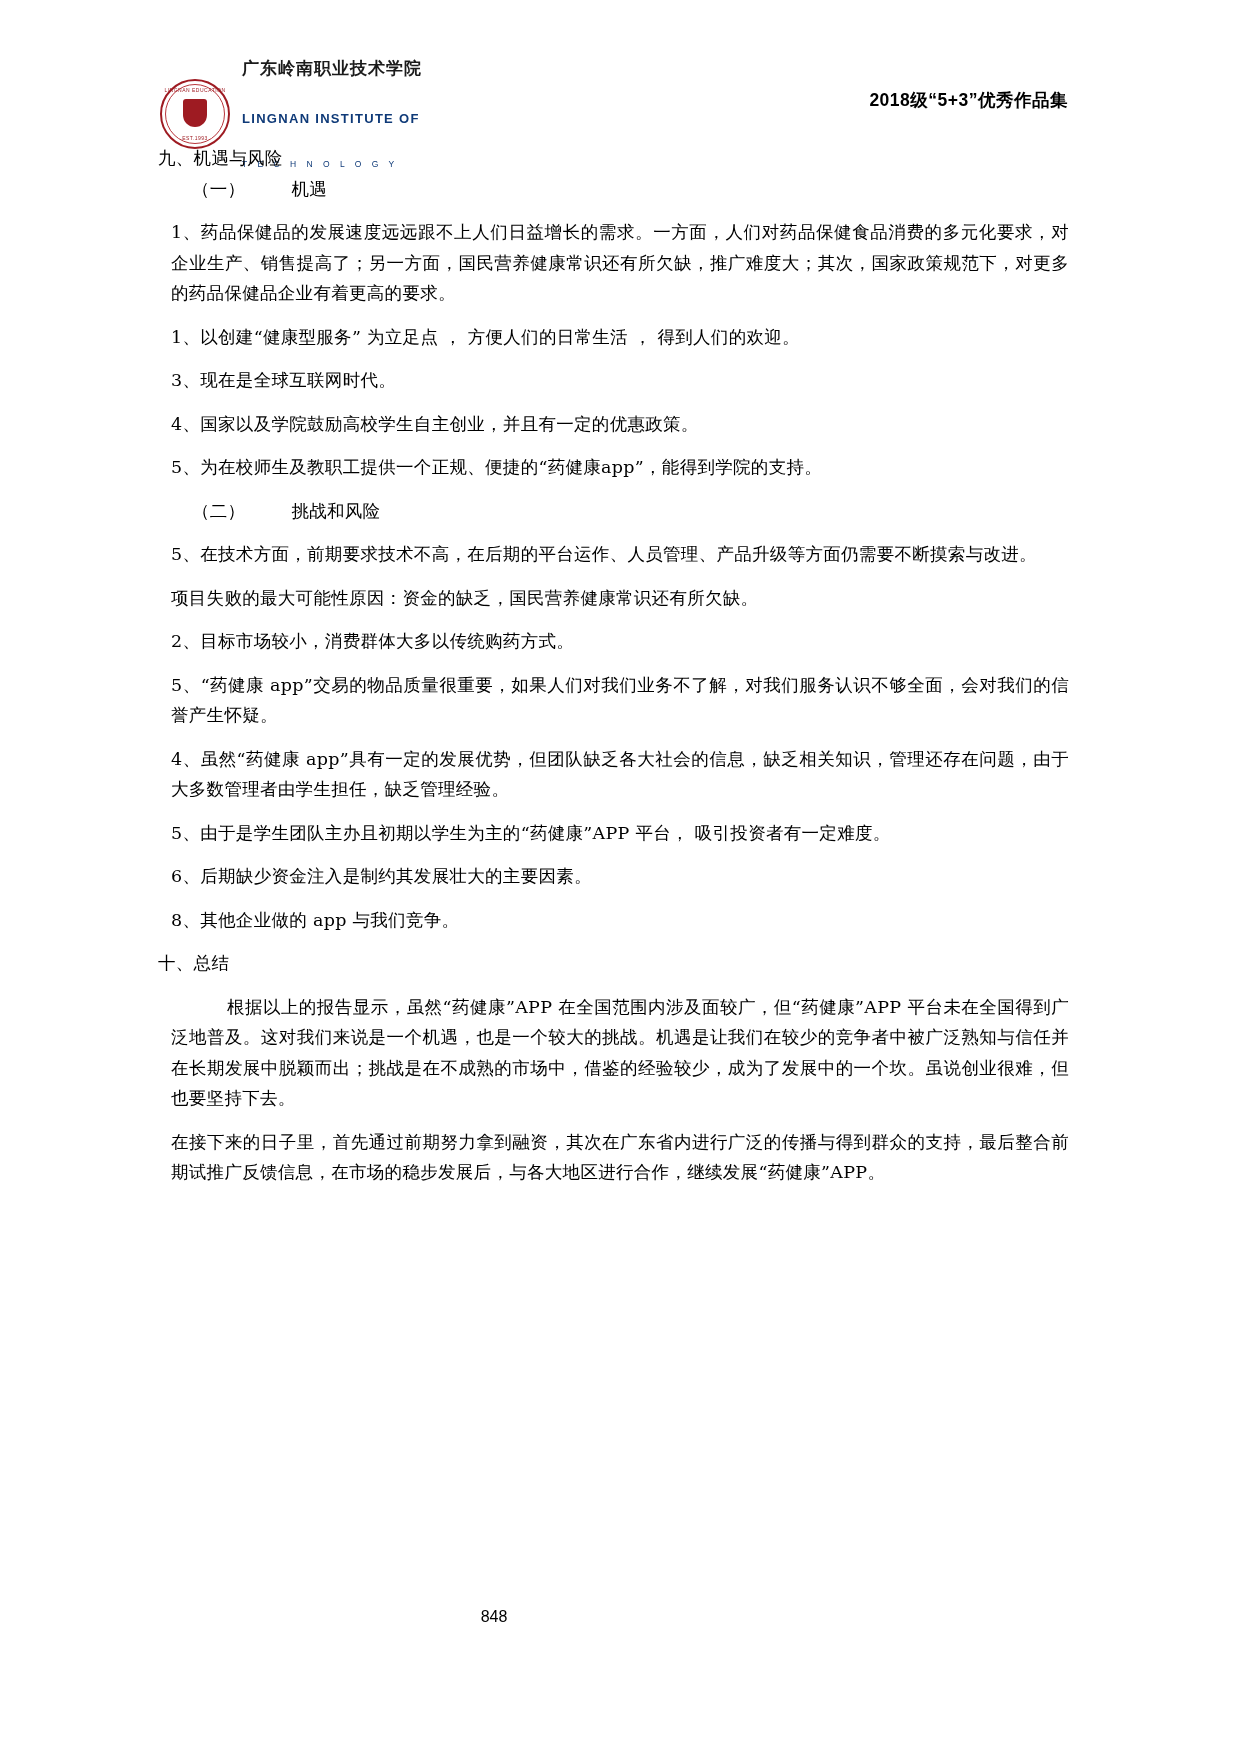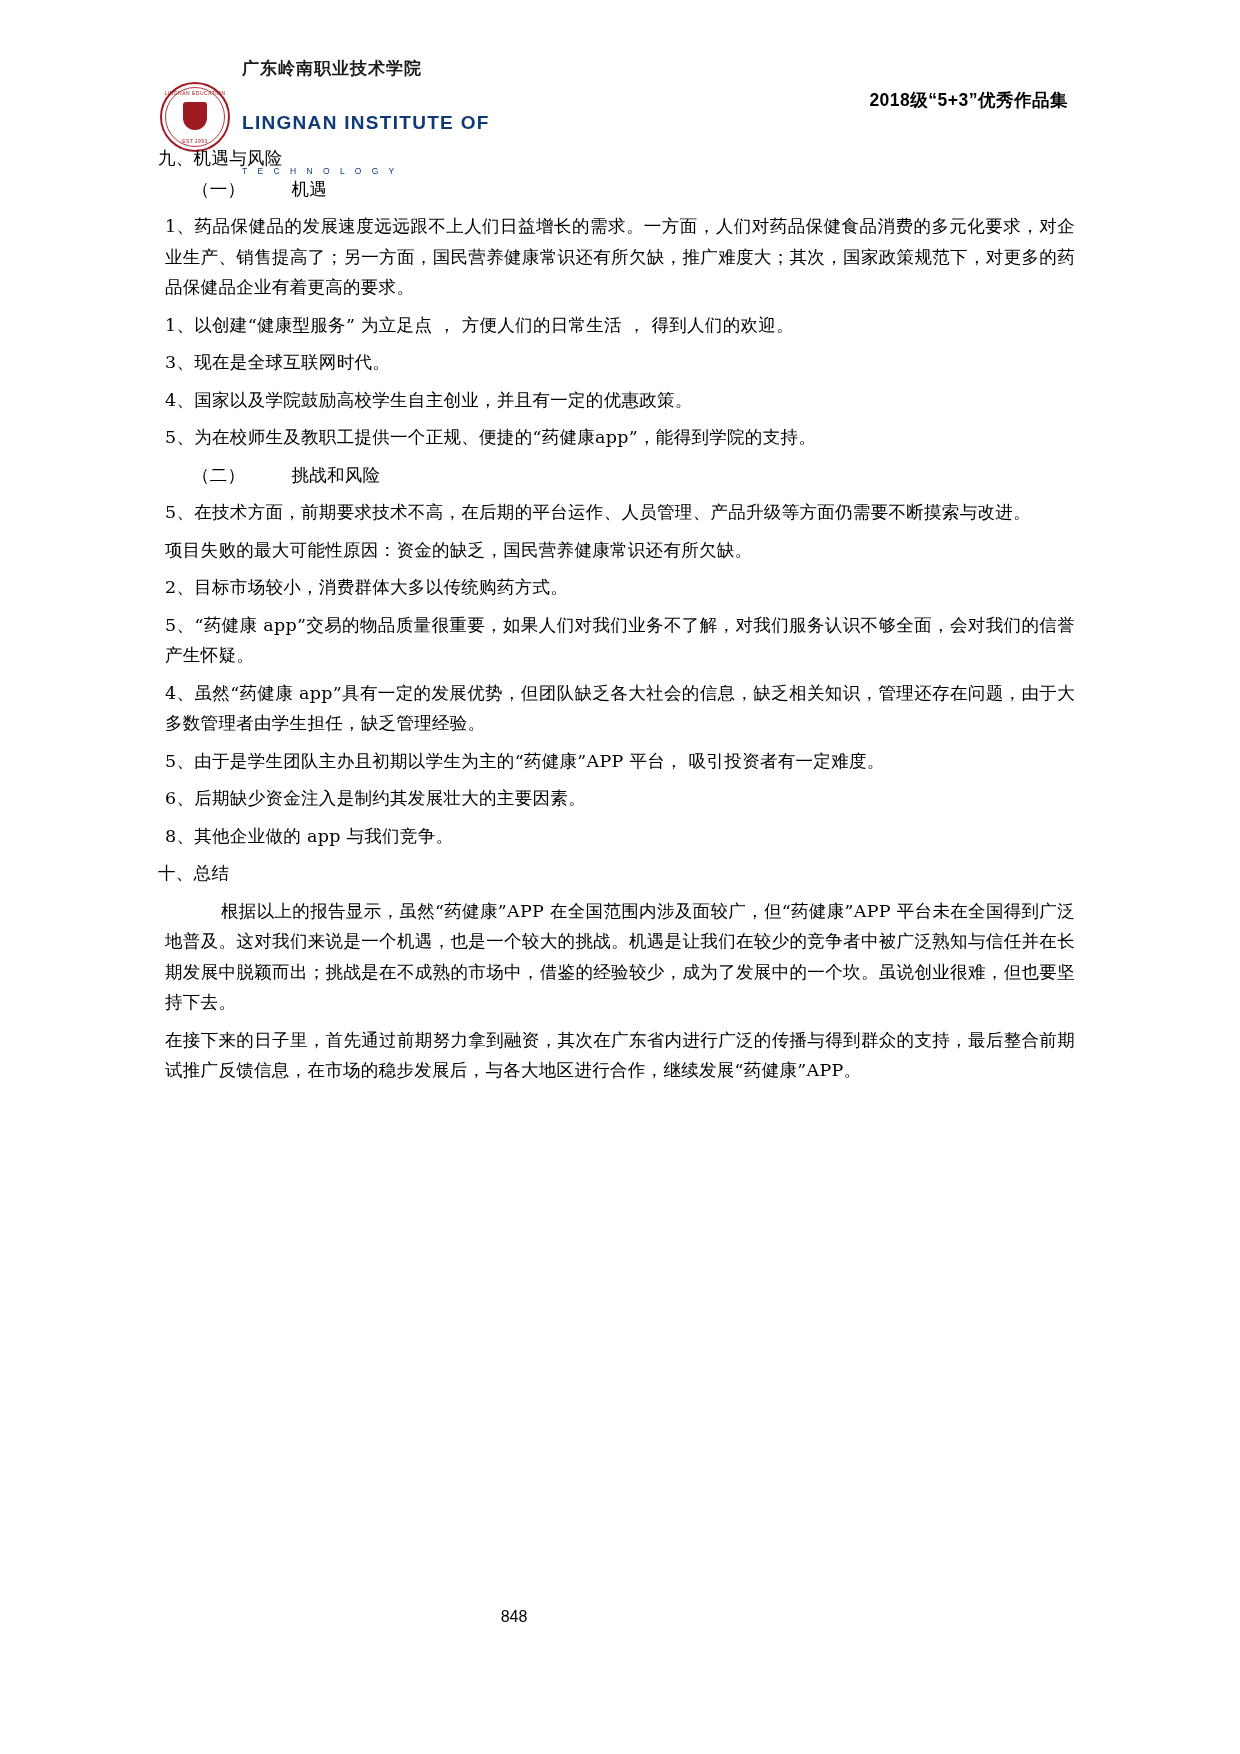--- a/index.html
+++ b/index.html
@@ -92,21 +92,21 @@
   .school-cn {
     font-family: "Liberation Sans", sans-serif;
     font-weight: bold;
     font-size: 17px;
     color: #1b1b1b;
     letter-spacing: 1px;
   }
   .school-en {
     font-family: "Liberation Sans", sans-serif;
     font-weight: bold;
-    font-size: 19px;
+    font-size: 13px;
     color: #0f3a78;
     letter-spacing: 1.3px;
     margin-top: 4px;
   }
   .school-en2 {
     font-family: "Liberation Sans", sans-serif;
     font-size: 8.5px;
     color: #0f3a78;
     letter-spacing: 4px;
     margin-top: 3px;
@@ -137,37 +137,36 @@
     text-justify: inter-ideograph;
     letter-spacing: .3px;
     margin: 0;
   }
   .para {
     font-size: 17.5px;
     line-height: 30.5px;
     text-align: justify;
     text-justify: inter-ideograph;
     letter-spacing: .3px;
-    margin: 7px;
+    margin: 13px;
   }
   .indent-first { text-indent: 56px; }
   .sub-head { padding-left: 34px; }
   .sub-head .gap { display: inline-block; width: 46px; }
 
   
   .footer {
     position: absolute;
     left: 0;
     top: 1608px;
     width: 988px;
     text-align: center;
     font-family: "Liberation Sans", sans-serif;
     font-size: 16px;
     color: #000000;
-    margin-left: 20px;
   }
 </style>
 </head>
 <body>
 
 <div class="page">
 
   <div class="header">
     <div class="header-left">
       <div class="seal">

